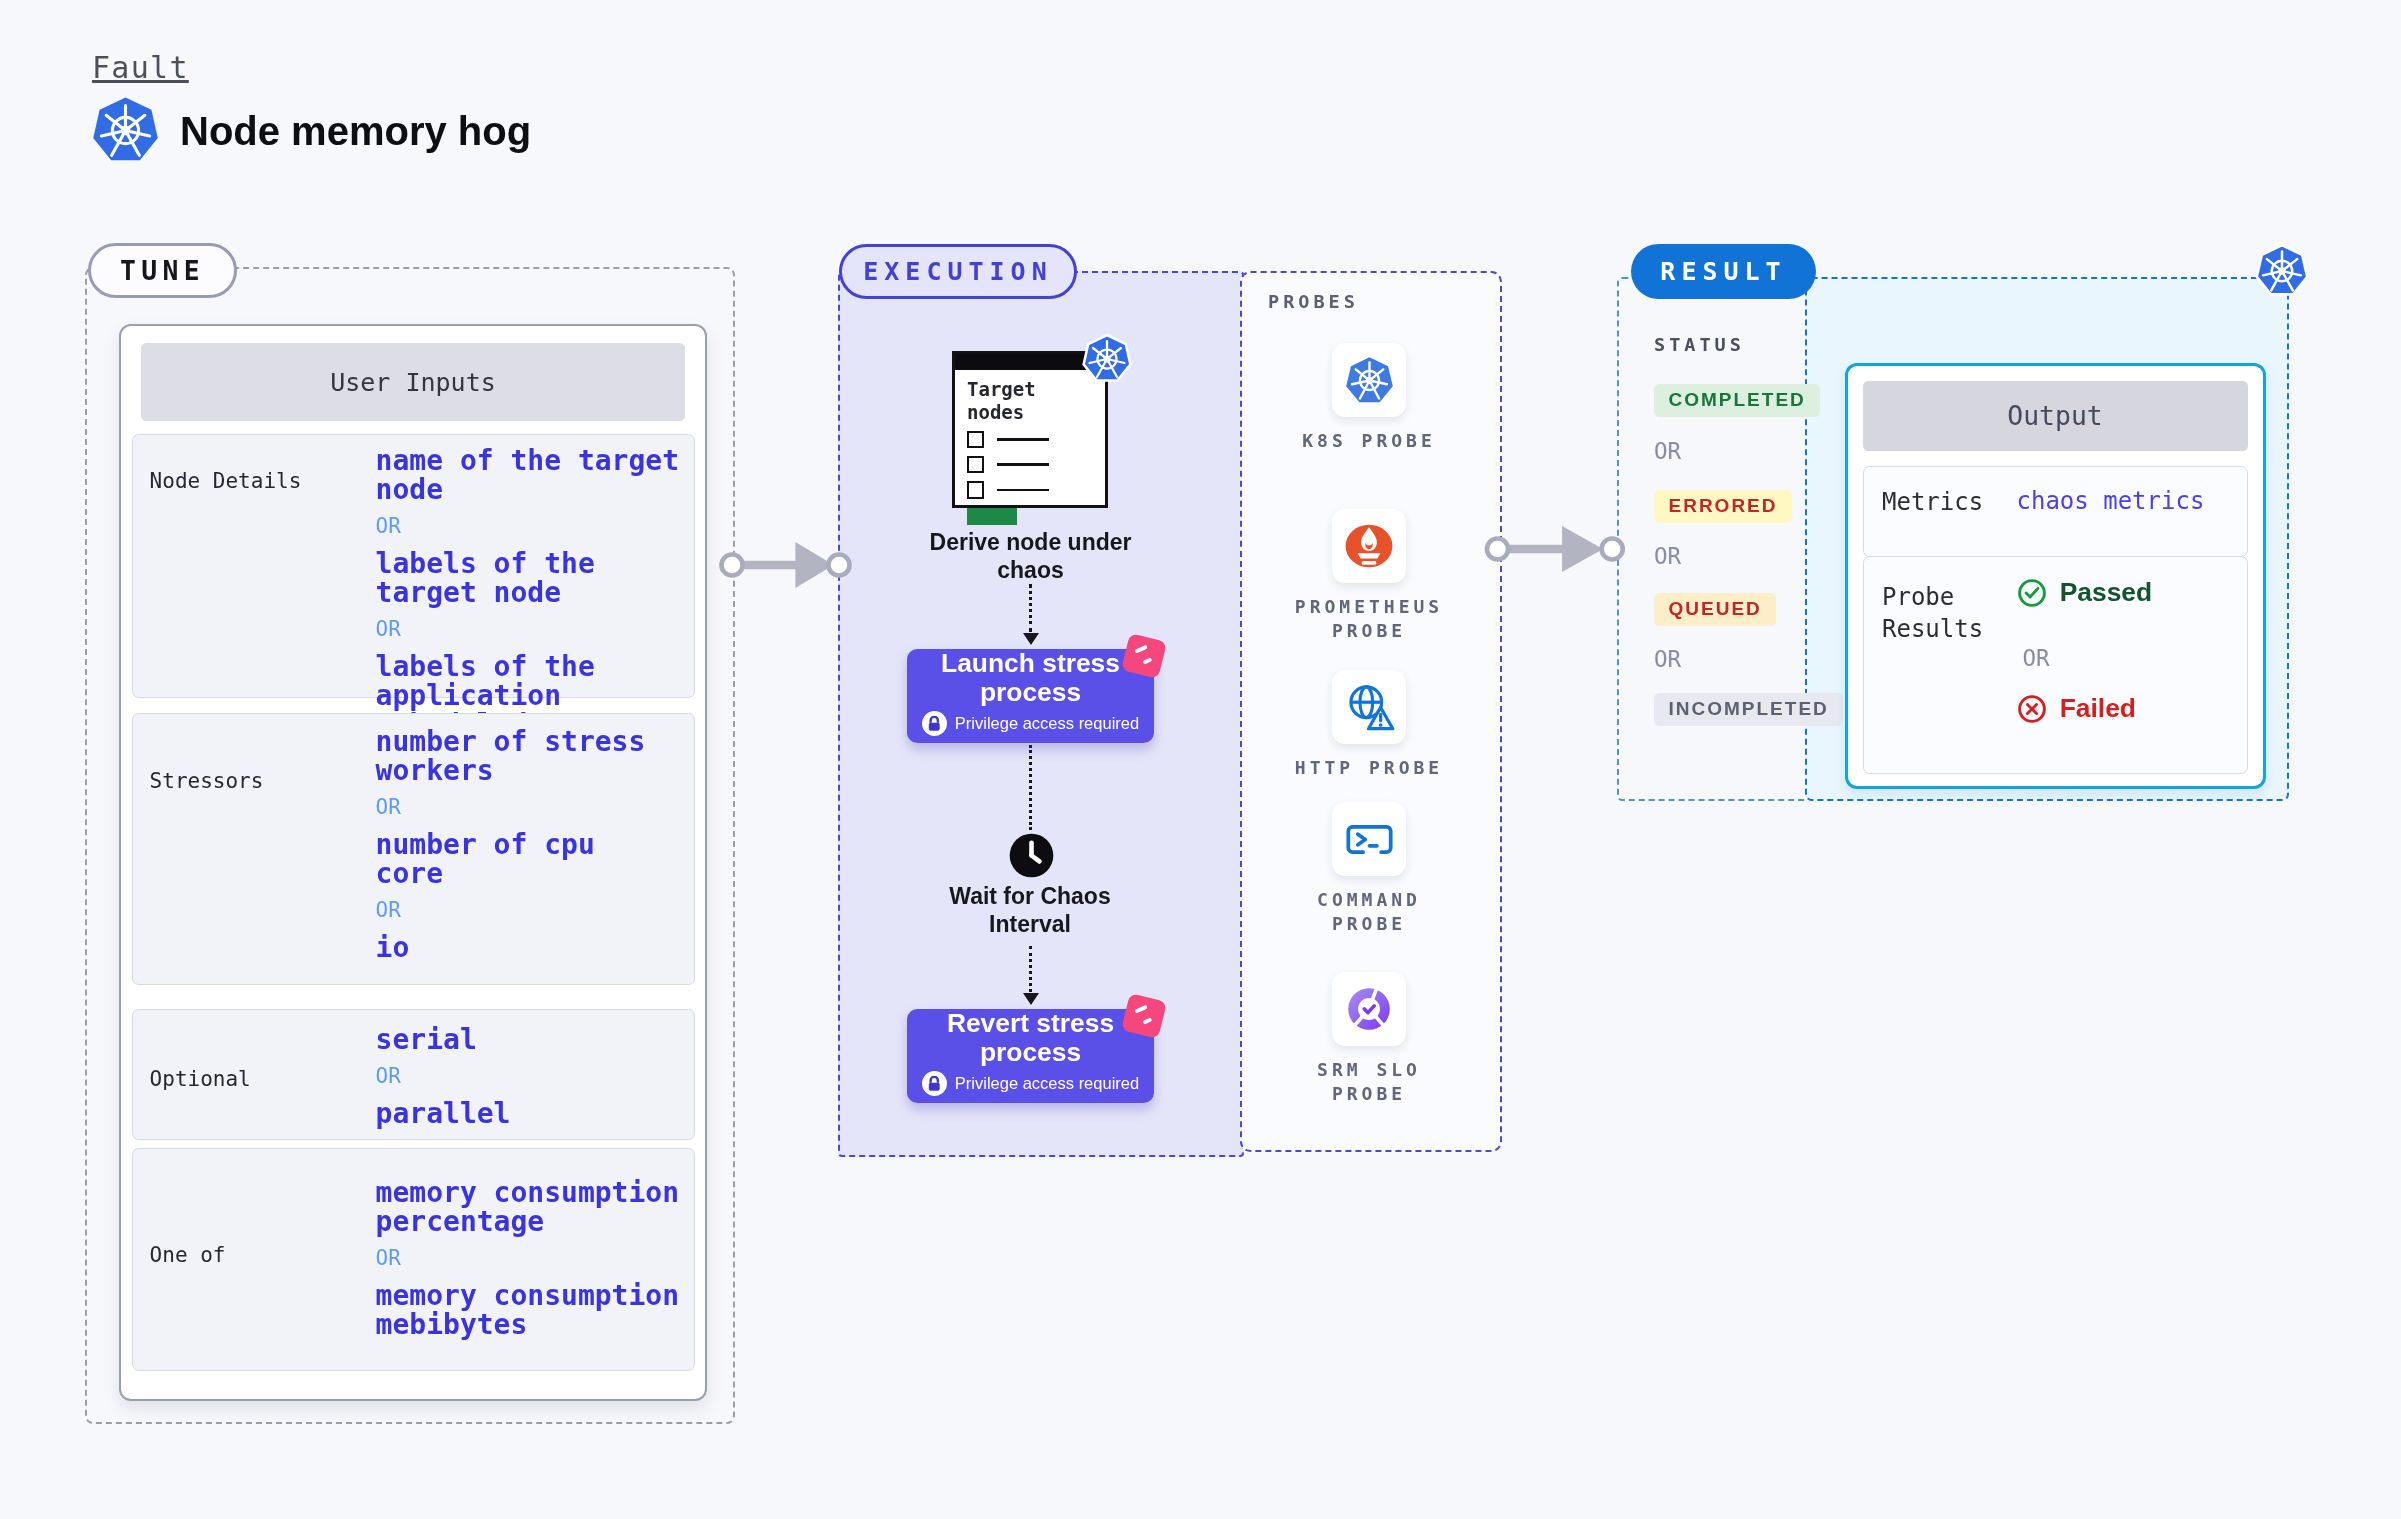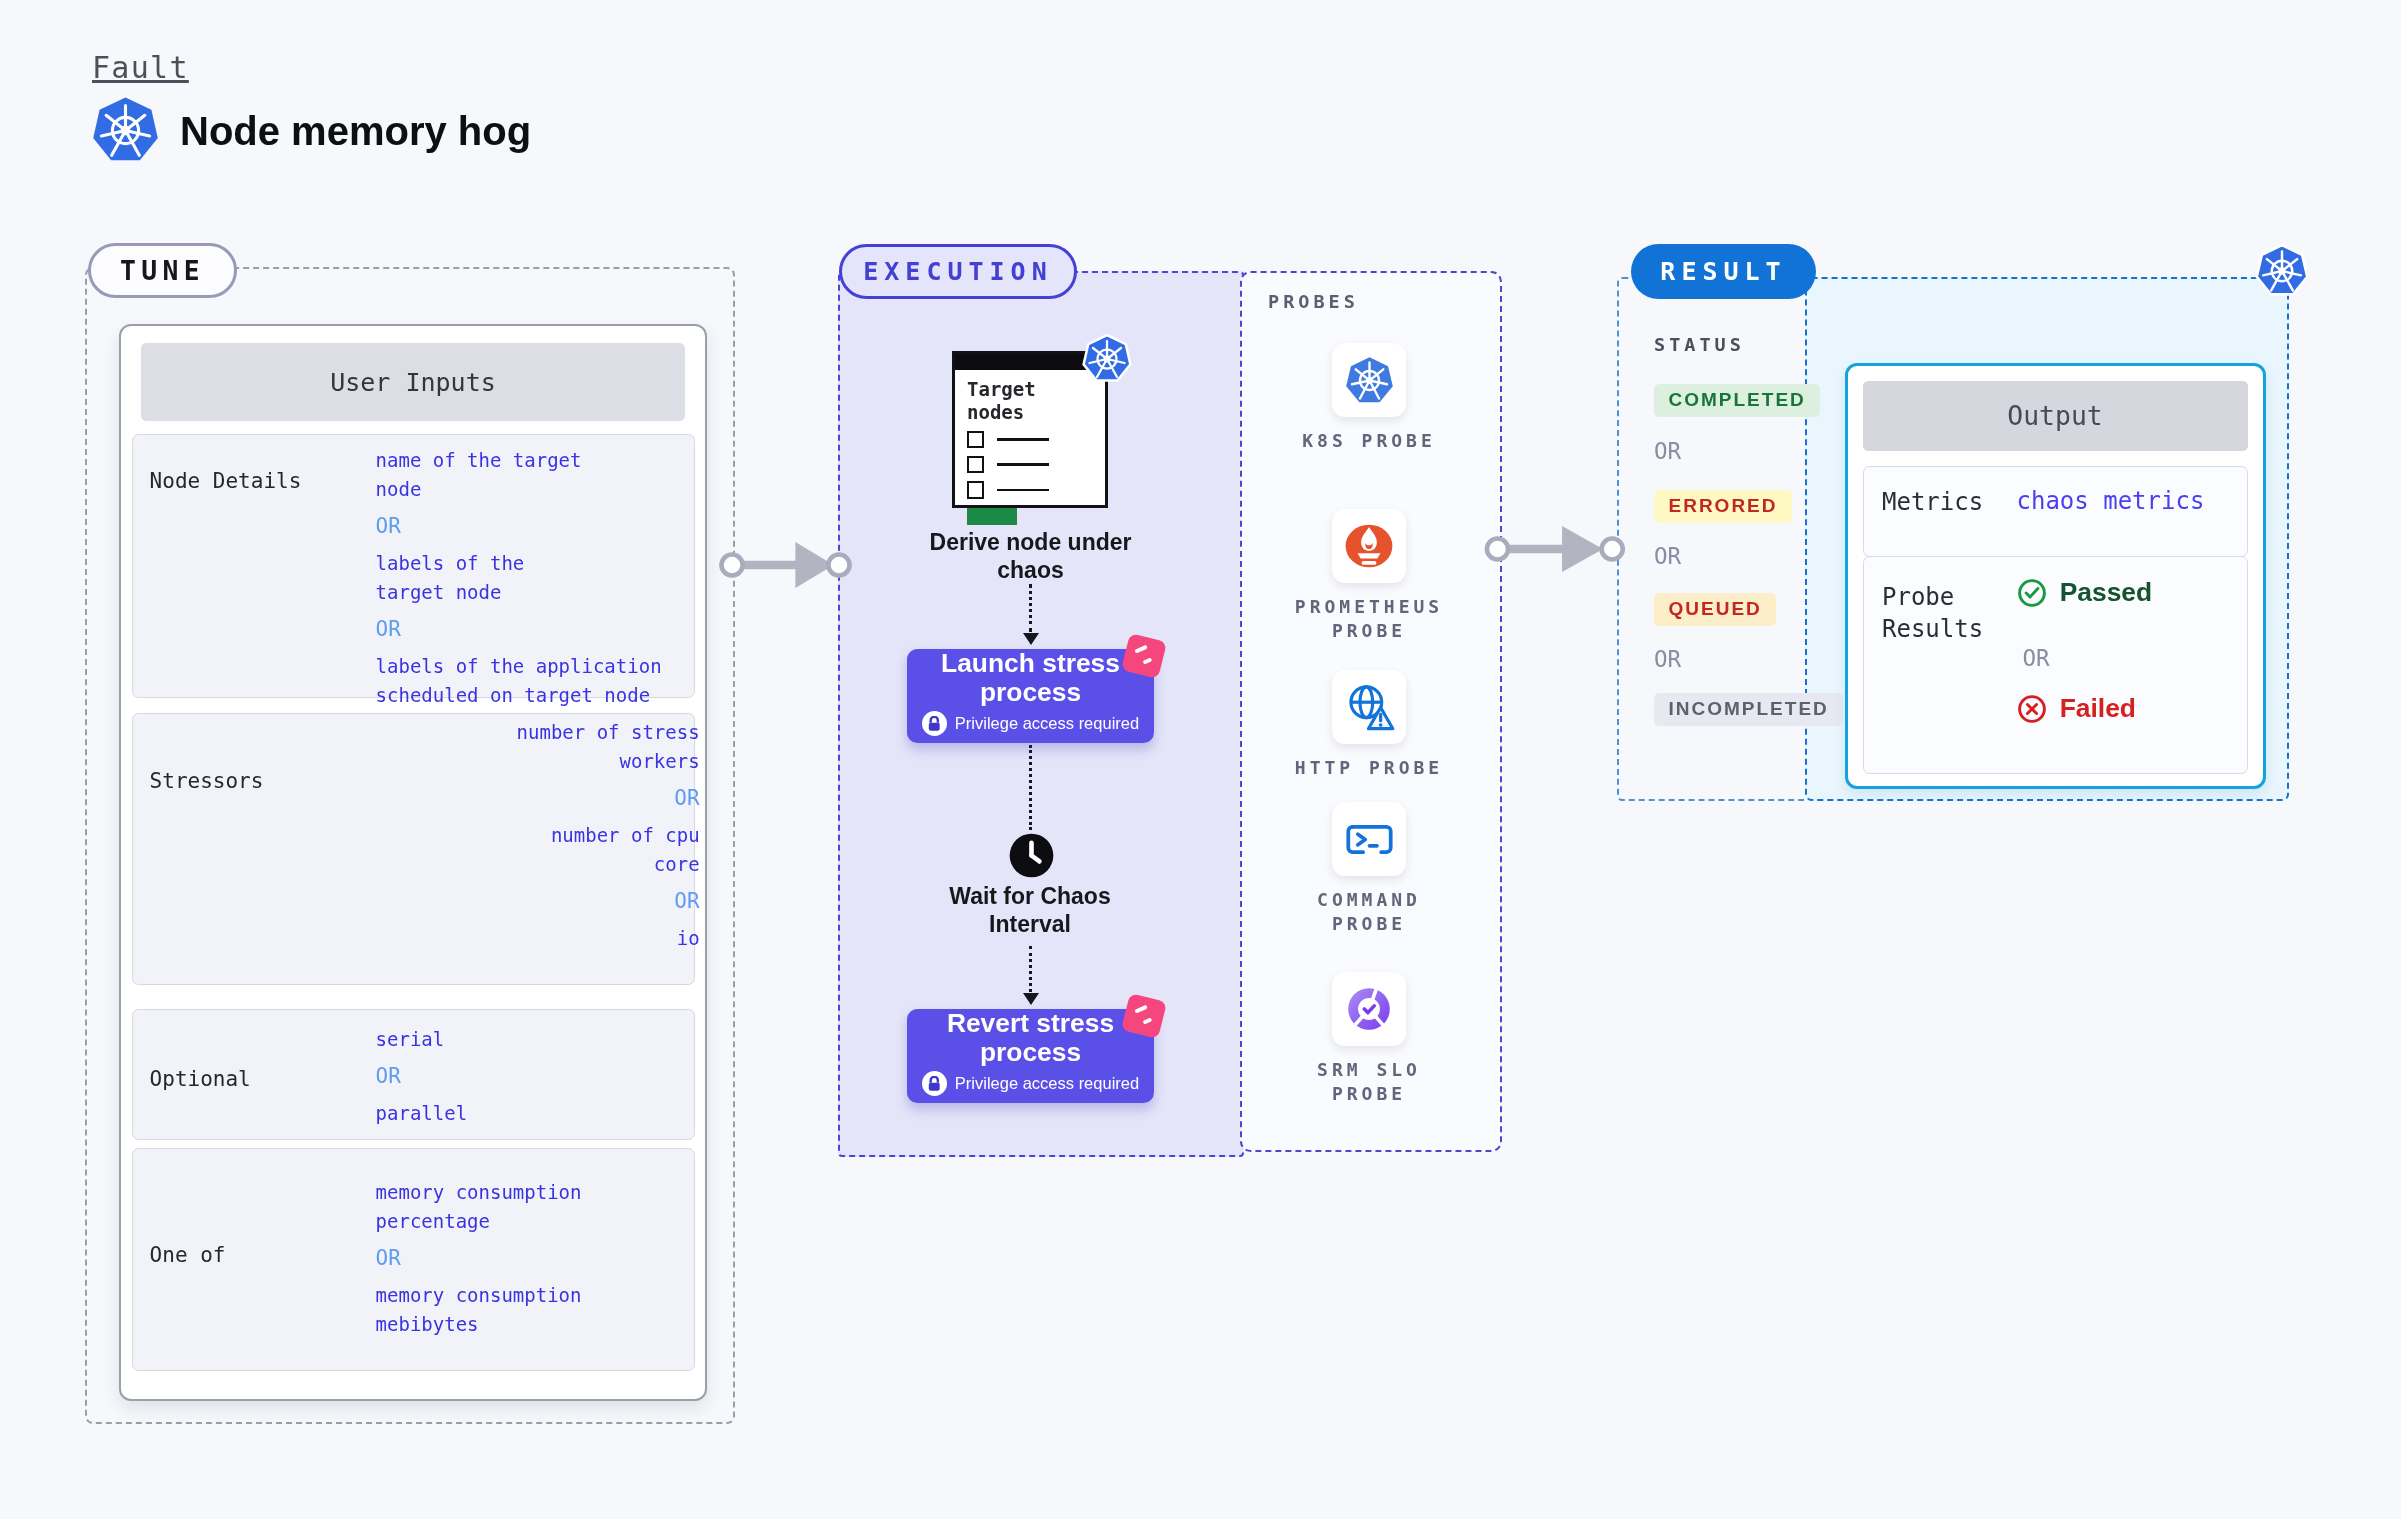--- a/index.html
+++ b/index.html
@@ -27,21 +27,21 @@
   .tune-box{left:85px;top:267px;width:646px;height:1153px;border:2.6px dashed #9b9da9;border-radius:8px;}
   .ui-panel{left:119px;top:324px;width:584px;height:1073px;background:#fff;border:2px solid #999fab;
             border-radius:12px;box-shadow:0 8px 17px rgba(40,44,70,.10);}
   .ui-header{left:20px;top:17px;width:544px;height:78px;background:#dcdde5;border-radius:5.3px;
              display:flex;align-items:center;justify-content:center;font-size:25px;color:#34353d;}
   .ui-row{left:10.6px;width:563px;background:#f2f3f9;border:1.3px solid #d7d9e2;border-radius:6.6px;box-sizing:border-box;}
   .row-1{top:108px;height:264px;} .row-2{top:387px;height:272px;}
   .row-3{top:683px;height:131px;} .row-4{top:822px;height:223px;}
   .row-label{position:absolute;left:17px;font-size:21px;color:#26272e;}
   .row-vals{position:absolute;left:243px;width:324px;display:flex;flex-direction:column;gap:8px;}
-  .val{font-size:19px;line-height:29px;color:#3a33e2;white-space:pre-line;}
+  .val{font-size:28px;line-height:29px;color:#3a33e2;white-space:pre-line;font-weight:bold;}
   .or{font-size:21px;line-height:29px;color:#5f9cf0;}
   .or-gray{font-size:22.5px;line-height:29px;color:#898da4;}
 
   
   .arrow-svg{z-index:4;}
   .arrow-line{stroke:#b2b4c2;stroke-width:13;}
   .arrow-head{fill:#b2b4c2;}
   .arrow-dot{fill:#ffffff;stroke:#a9acbc;stroke-width:7;}
 
   
@@ -167,21 +167,21 @@
         <div class="val">labels of the
 target node</div>
         <div class="or">OR</div>
         <div class="val">labels of the application
  scheduled on target node</div>
       </div>
     </div>
 
     <div class="abs ui-row row-2">
       <div class="row-label" style="top:55px;">Stressors</div>
-      <div class="row-vals" style="top:4px;text-align:right;">
+      <div class="row-vals" style="top:13px;">
         <div class="val">number of stress
 workers</div>
         <div class="or">OR</div>
         <div class="val">number of cpu
 core</div>
         <div class="or">OR</div>
         <div class="val">io</div>
       </div>
     </div>
 

